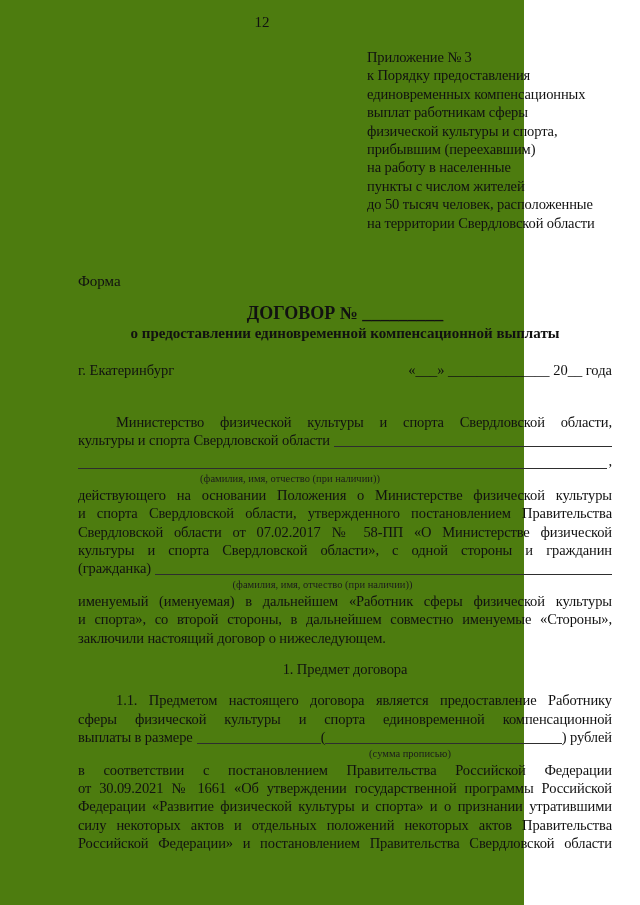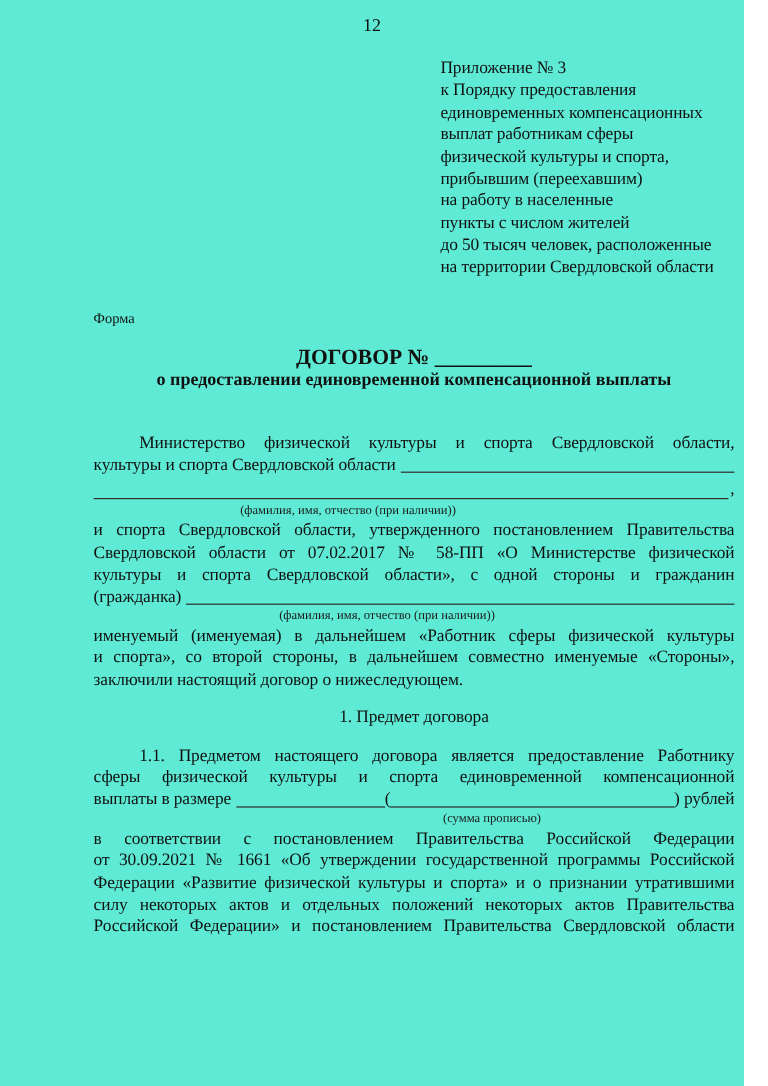--- a/index.html
+++ b/index.html
@@ -2,37 +2,37 @@
 <html><head>
 <meta charset="utf-8">
 <style>
   html, body { margin: 0; padding: 0; background: #ffffff; }
   body {
     width: 640px; height: 905px;
     font-family: "Liberation Serif", "DejaVu Serif", serif;
     color: #111111;
     overflow: hidden;
   }
-  .doc { width: 620px; height: 905px; box-sizing: border-box; background: #5eead4; }
+  .doc { width: 524px; height: 905px; box-sizing: border-box; background: #4d7c0f; }
   .pageno {
     padding-top: 13px; text-align: center;
     font-size: 15px; line-height: 18px;
   }
   .content {
     box-sizing: border-box; width: 640px;
     padding-left: 78px; padding-right: 28px;
   }
   .t-line { font-size: 14.5px; line-height: 18.4px; letter-spacing: -0.1px; }
   .j { text-align: justify; text-align-last: justify; }
   .l { text-align: left; }
   .c { text-align: center; text-align-last: center; }
   .ind { padding-left: 38px; }
   .appendix { margin-top: 17px; margin-left: 289px; }
   .ap-line { font-size: 14.5px; line-height: 18.4px; letter-spacing: -0.1px; }
-  .form-label { margin-top: 24px; font-size: 12px; line-height: 18.4px; }
+  .form-label { margin-top: 40px; font-size: 15px; line-height: 18.4px; }
   .title-line {
     margin-top: 13px; text-align: center; font-weight: bold;
     font-size: 18px; line-height: 20px;
   }
   .subtitle-line {
     text-align: center; font-weight: bold;
     font-size: 15px; line-height: 20px;
   }
   .placedate {
     margin-top: 18px; display: flex; justify-content: space-between;
@@ -79,32 +79,37 @@
       <div class="ap-line">пункты с числом жителей</div>
       <div class="ap-line">до 50 тысяч человек, расположенные</div>
       <div class="ap-line">на территории Свердловской области</div>
     </div>
 
     <div class="form-label">Форма</div>
 
     <div class="title-line">ДОГОВОР № _________</div>
     <div class="subtitle-line">о предоставлении единовременной компенсационной выплаты</div>
 
+    <div class="placedate">
+      <span>г. Екатеринбург</span>
+      <span>«___» ______________ 20__ года</span>
+    </div>
 
     <div class="preamble">
       <div class="t-line j ind">Министерство физической культуры и спорта Свердловской области,</div>
       <div class="t-line flexline">
         <span class="txt">культуры и спорта Свердловской области</span>
         <span class="fill"></span>
       </div>
       <div class="t-line flexline tall">
         <span class="fill nogap"></span>
         <span class="comma">,</span>
       </div>
       <div class="cap cap-shift-wide">(фамилия, имя, отчество (при наличии))</div>
+      <div class="t-line j">действующего на основании Положения о Министерстве физической культуры</div>
       <div class="t-line j">и спорта Свердловской области, утвержденного постановлением Правительства</div>
       <div class="t-line j">Свердловской области от 07.02.2017 № 58-ПП «О Министерстве физической</div>
       <div class="t-line j">культуры и спорта Свердловской области», с одной стороны и гражданин</div>
       <div class="t-line flexline">
         <span class="txt">(гражданка)</span>
         <span class="fill"></span>
       </div>
       <div class="cap cap-shift-small">(фамилия, имя, отчество (при наличии))</div>
       <div class="t-line j">именуемый (именуемая) в дальнейшем «Работник сферы физической культуры</div>
       <div class="t-line j">и спорта», со второй стороны, в дальнейшем совместно именуемые «Стороны»,</div>

